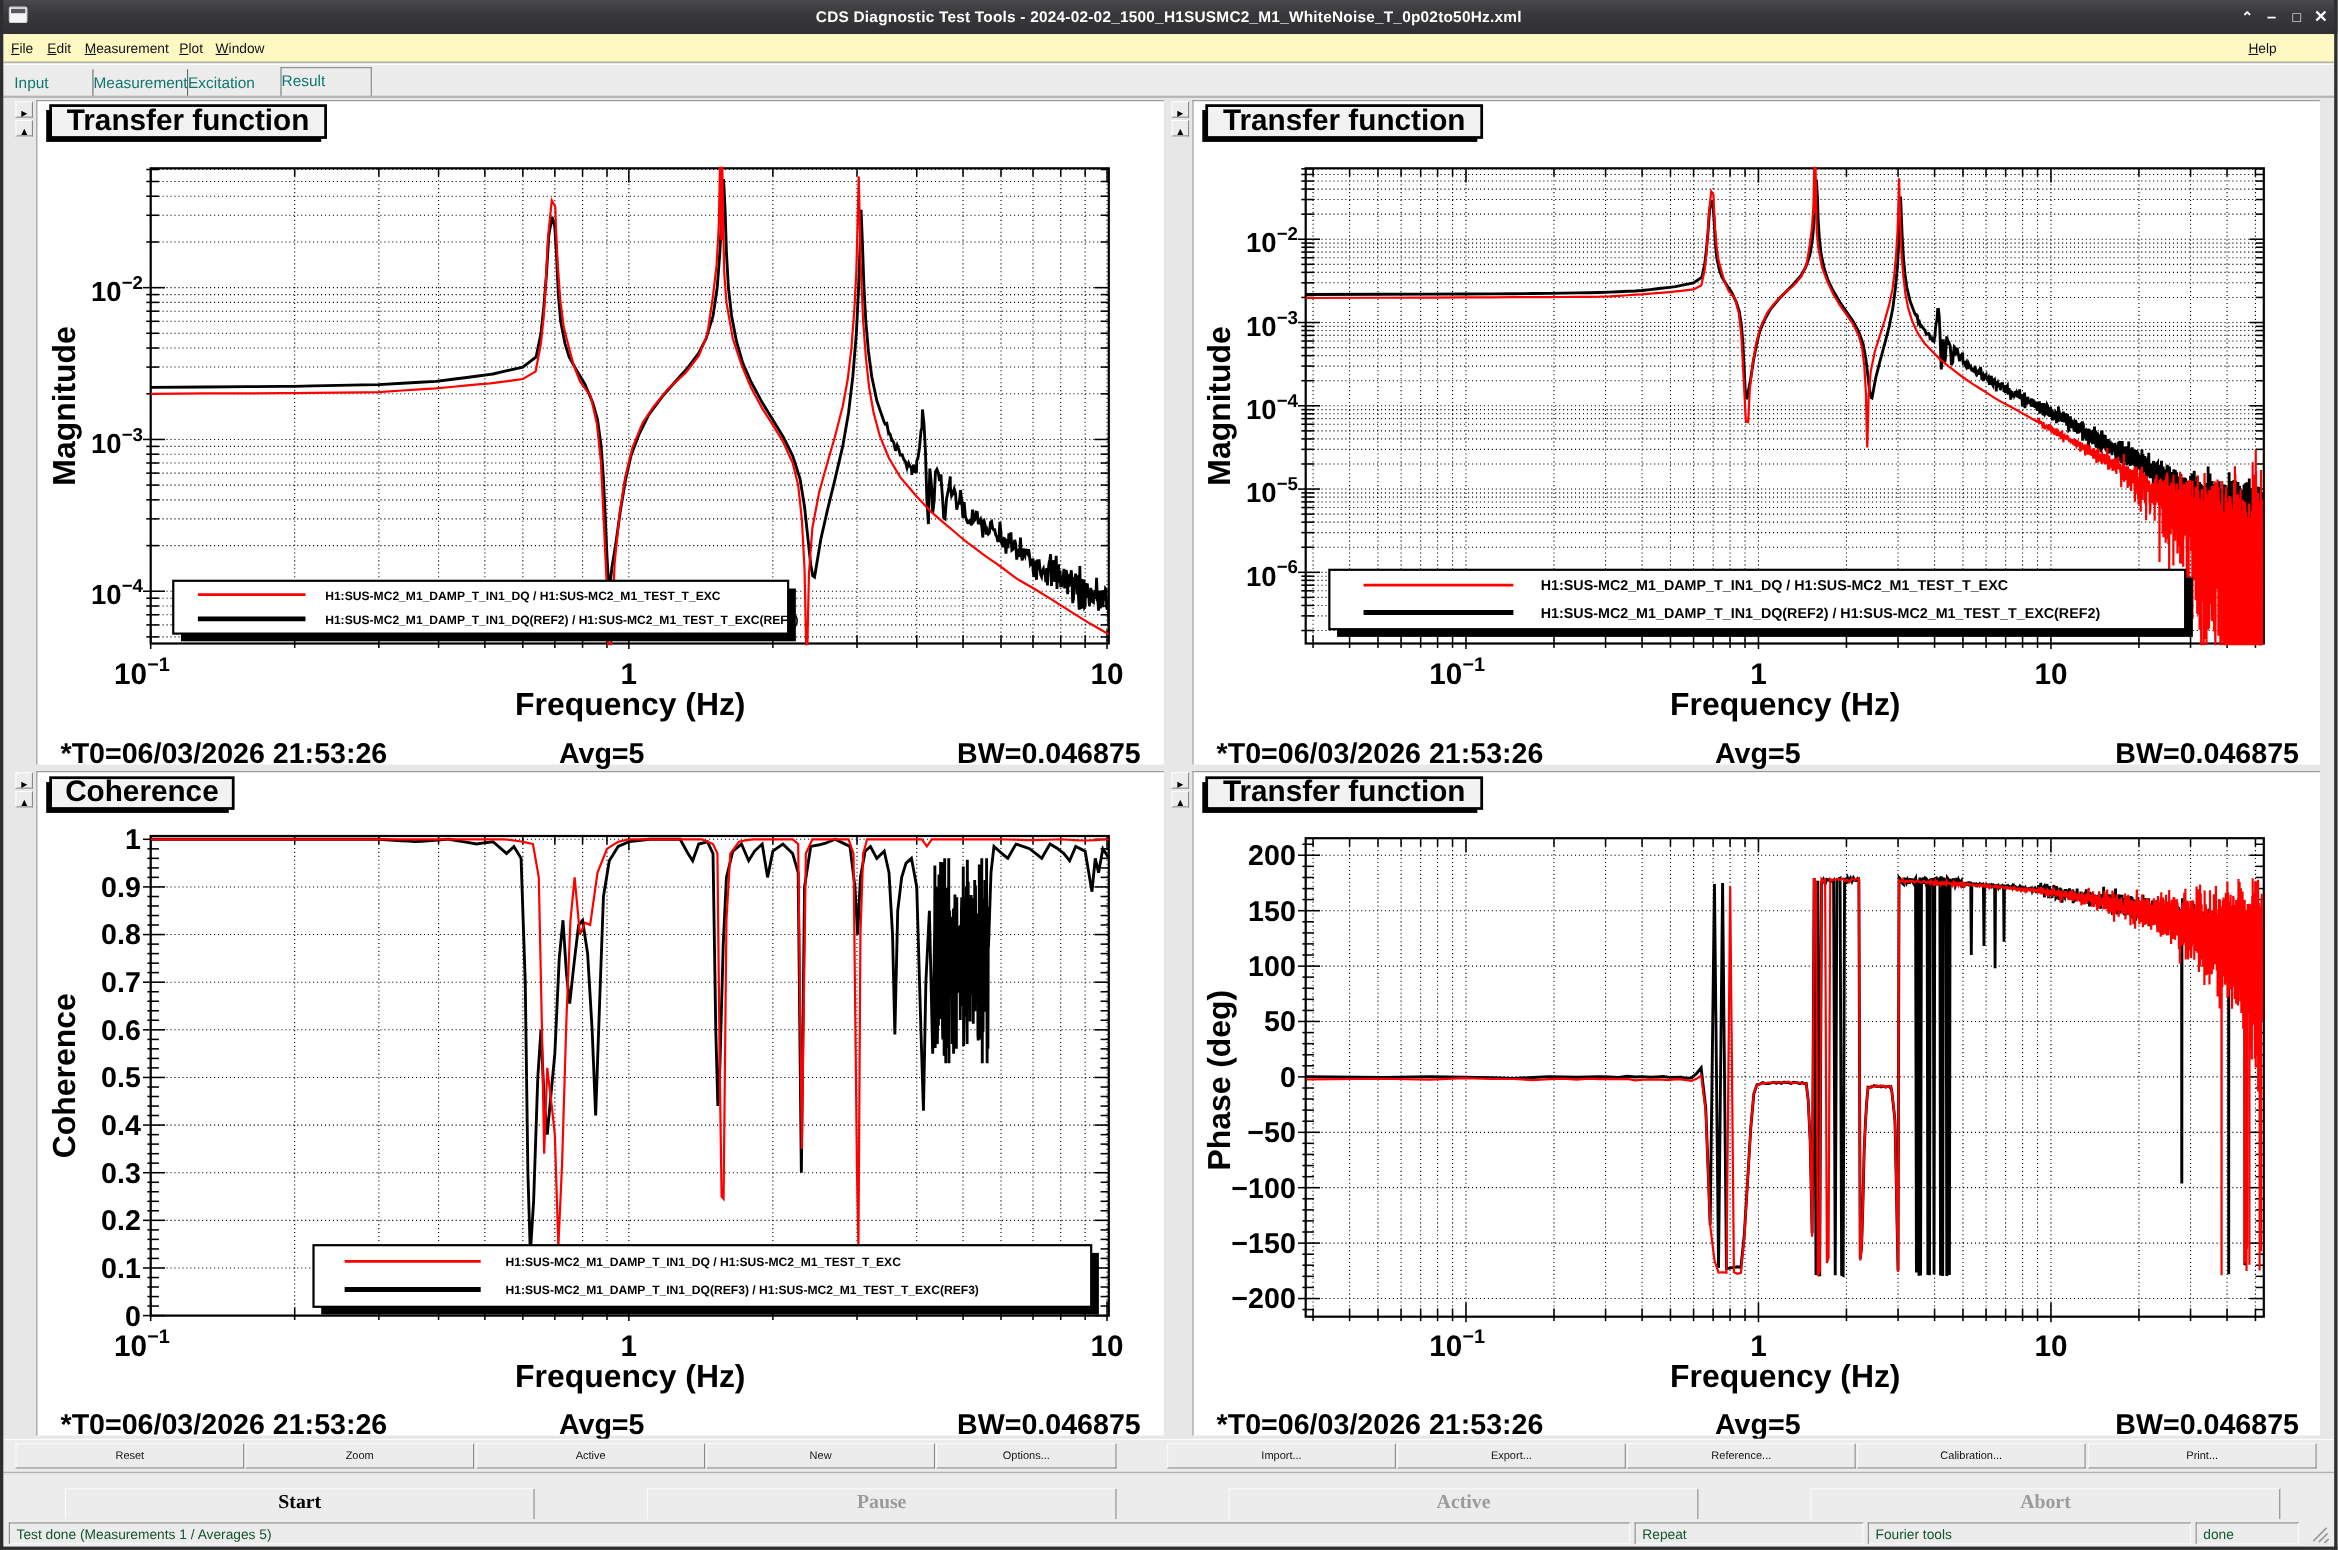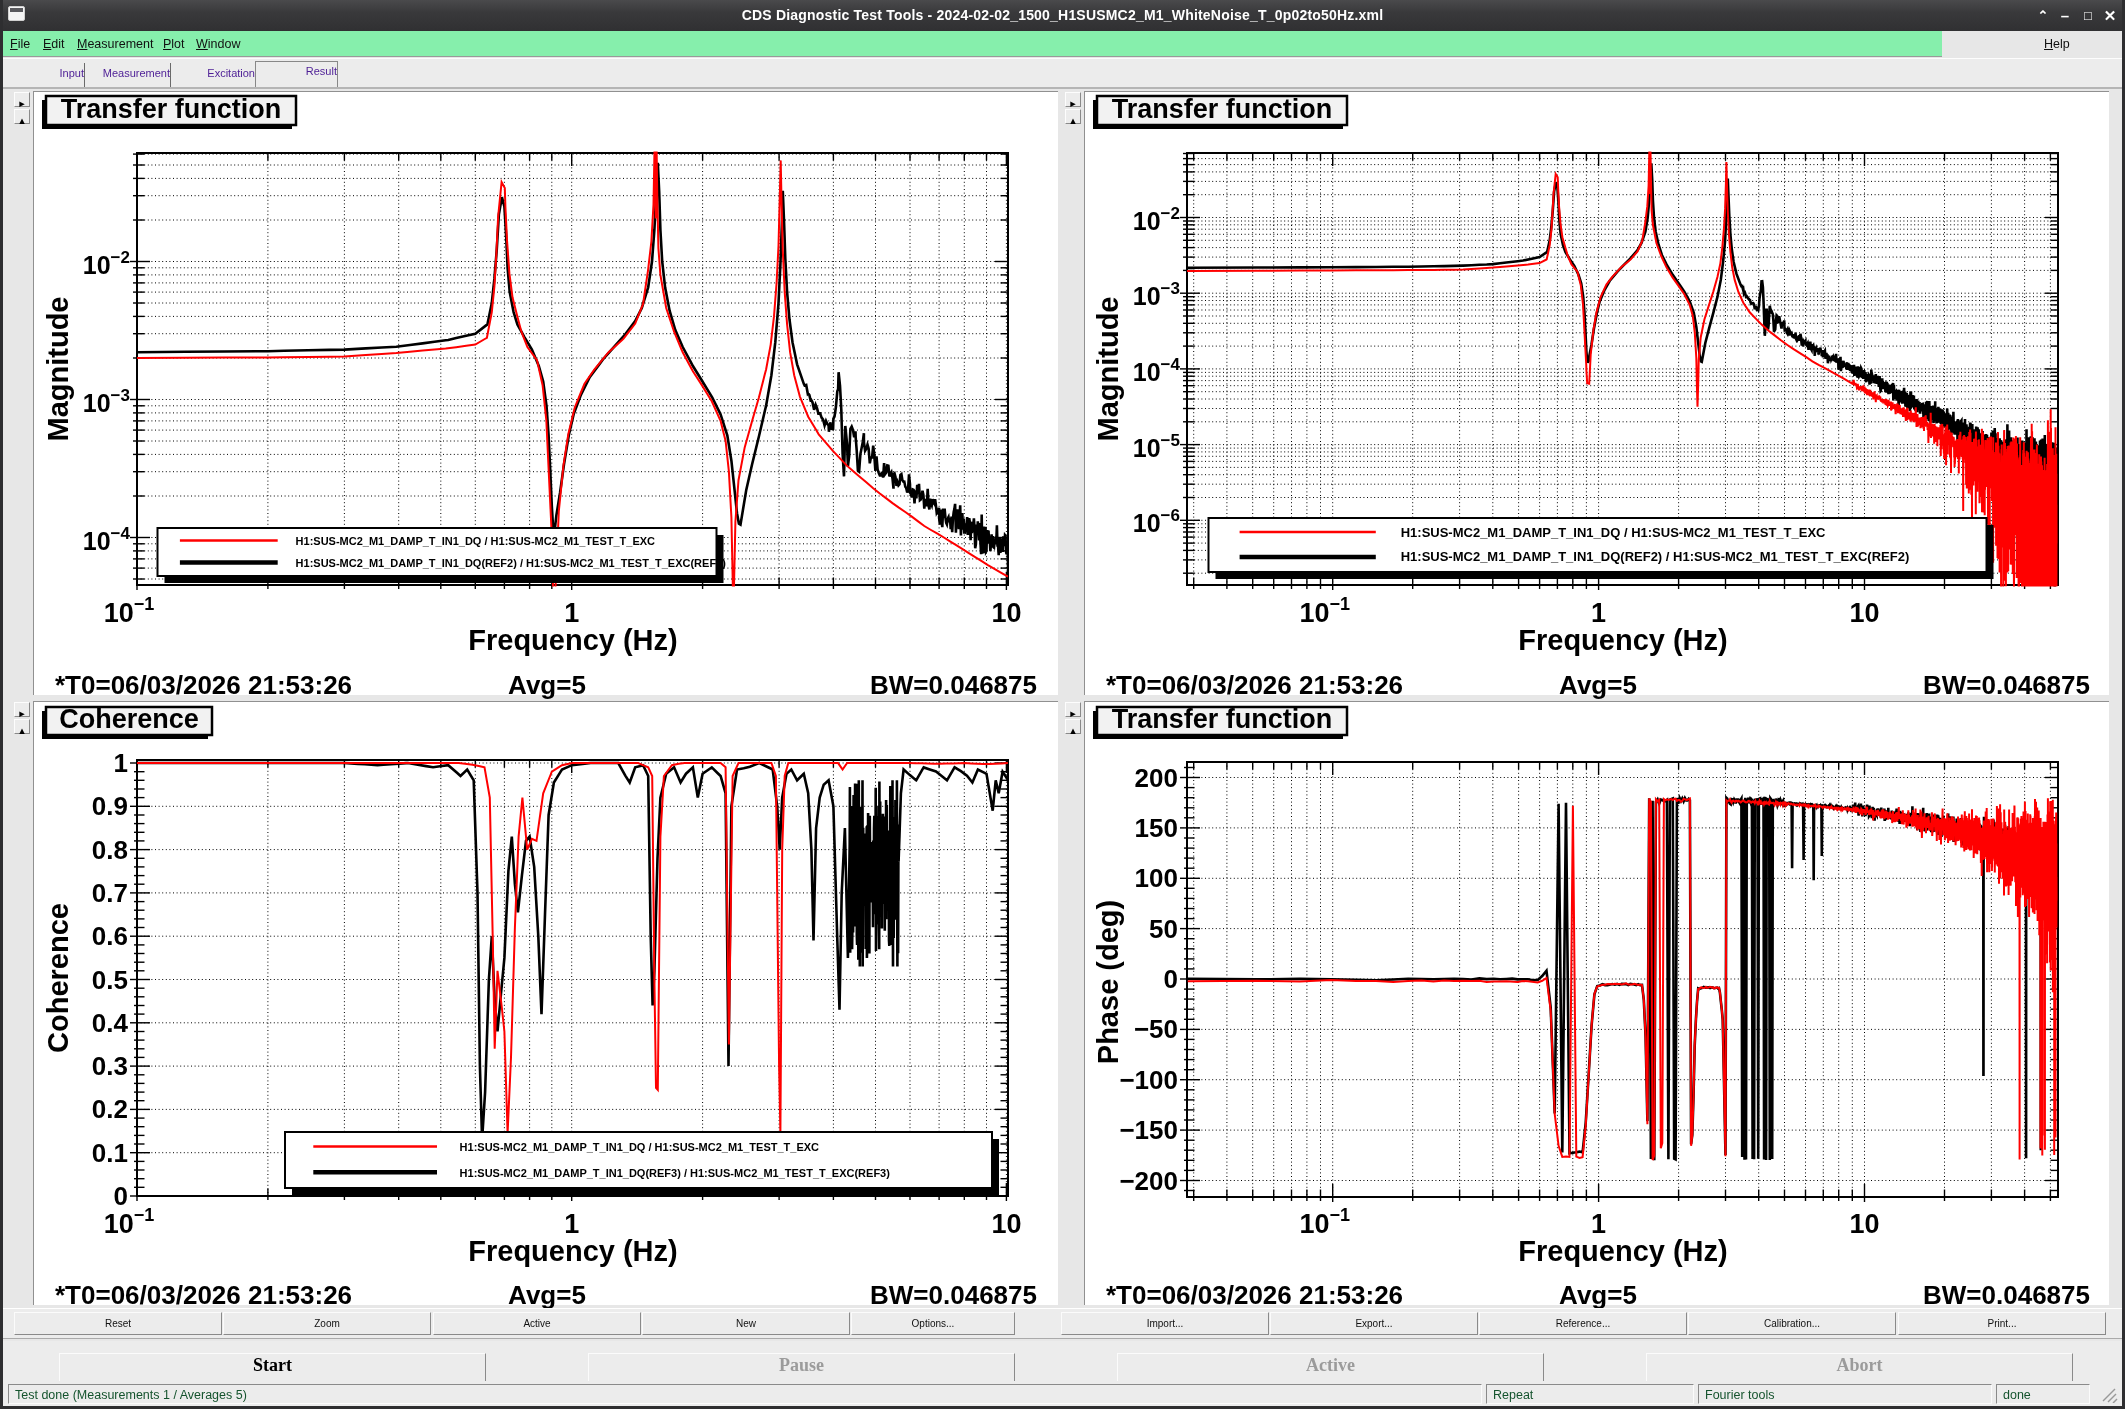--- a/index.html
+++ b/index.html
@@ -1,25 +1,25 @@
 <!DOCTYPE html>
 <html><head><meta charset="utf-8"><style>
 *{margin:0;padding:0;box-sizing:border-box}
 body{width:2125px;height:1409px;position:relative;background:#e7e7e7;font-family:"Liberation Sans",sans-serif;overflow:hidden}
 .titlebar{position:absolute;left:0;top:0;width:2125px;height:31px;background:linear-gradient(#4a4a4c,#39393b 40%,#303032);color:#fff}
 .title{position:absolute;left:0;right:0;top:7px;text-align:center;font-weight:bold;font-size:14px;letter-spacing:0.2px}
 .wicon{position:absolute;left:8px;top:6px;width:17px;height:15px;background:#f5f5f5;border:1px solid #d0d0d0;border-radius:2px}
 .wicon:before{content:"";position:absolute;left:1px;top:1px;right:1px;height:4px;background:#5a5a5e}
 .wbtn{position:absolute;top:0;height:31px;color:#fff;font-size:15px;font-weight:bold;text-align:center;line-height:31px;width:24px}
-.menubar{position:absolute;left:3px;top:31px;width:1939px;height:26px;background:#86efac;border-bottom:1px solid #999}
+.menubar{position:absolute;left:3px;top:31px;width:2119px;height:26px;background:#fef9c3;border-bottom:1px solid #999}
 .mitem{position:absolute;top:6px;font-size:12.5px;color:#111}
 .mitem u{text-decoration:underline}
 .tabstrip{position:absolute;left:3px;top:58px;width:2119px;height:29px;background:#ececec;border-top:1px solid #fdfdfd}
 .tsep{position:absolute;top:4px;height:25px;width:1px;background:#6a6a6a}
-.tlab{position:absolute;top:8px;font-size:11px;color:#4c1d95;text-align:right}
+.tlab{position:absolute;top:8px;font-size:14px;color:#0f766e;text-align:left}
 .edge{position:absolute;left:3px;top:87px;width:2119px;height:2px;background:#b5b5b5}
 .panel{position:absolute;background:#fff;border-top:1px solid #909090;border-left:1px solid #909090;width:1025px;height:604px}
 .ab{position:absolute;width:16px;height:15px;background:#ececec;border:1px solid;border-color:#fdfdfd #8a8a8a #8a8a8a #fdfdfd;text-align:center}
 .tri{font-size:11px;line-height:13px;color:#000}
 .toolrow{position:absolute;left:3px;top:1308px;width:2119px;height:31px;background:#ececec;border-top:1px solid #fff;border-bottom:1px solid #aaa}
 .tbtn{position:absolute;top:3px;height:23px;background:#ececec;border:1px solid;border-color:#fbfbfb #8a8a8a #8a8a8a #fbfbfb;font-size:10px;text-align:center;line-height:21px;color:#111}
 .row2{position:absolute;left:3px;top:1341px;width:2119px;height:40px;background:#ececec}
 .bbtn{position:absolute;top:12px;width:427px;height:37px;background:#ececec;border:1px solid;border-color:#fbfbfb #8a8a8a #8a8a8a #fbfbfb;font-family:"Liberation Serif",serif;font-weight:bold;font-size:18px;text-align:center;line-height:23px}
 .statusbar{position:absolute;left:3px;top:1381px;width:2119px;height:25px;background:#ececec}
 .sfield{position:absolute;top:3px;height:20px;border:1px solid;border-color:#8a8a8a #fbfbfb #fbfbfb #8a8a8a;font-size:12.5px;color:#14532d;padding:3px 0 0 6px}

